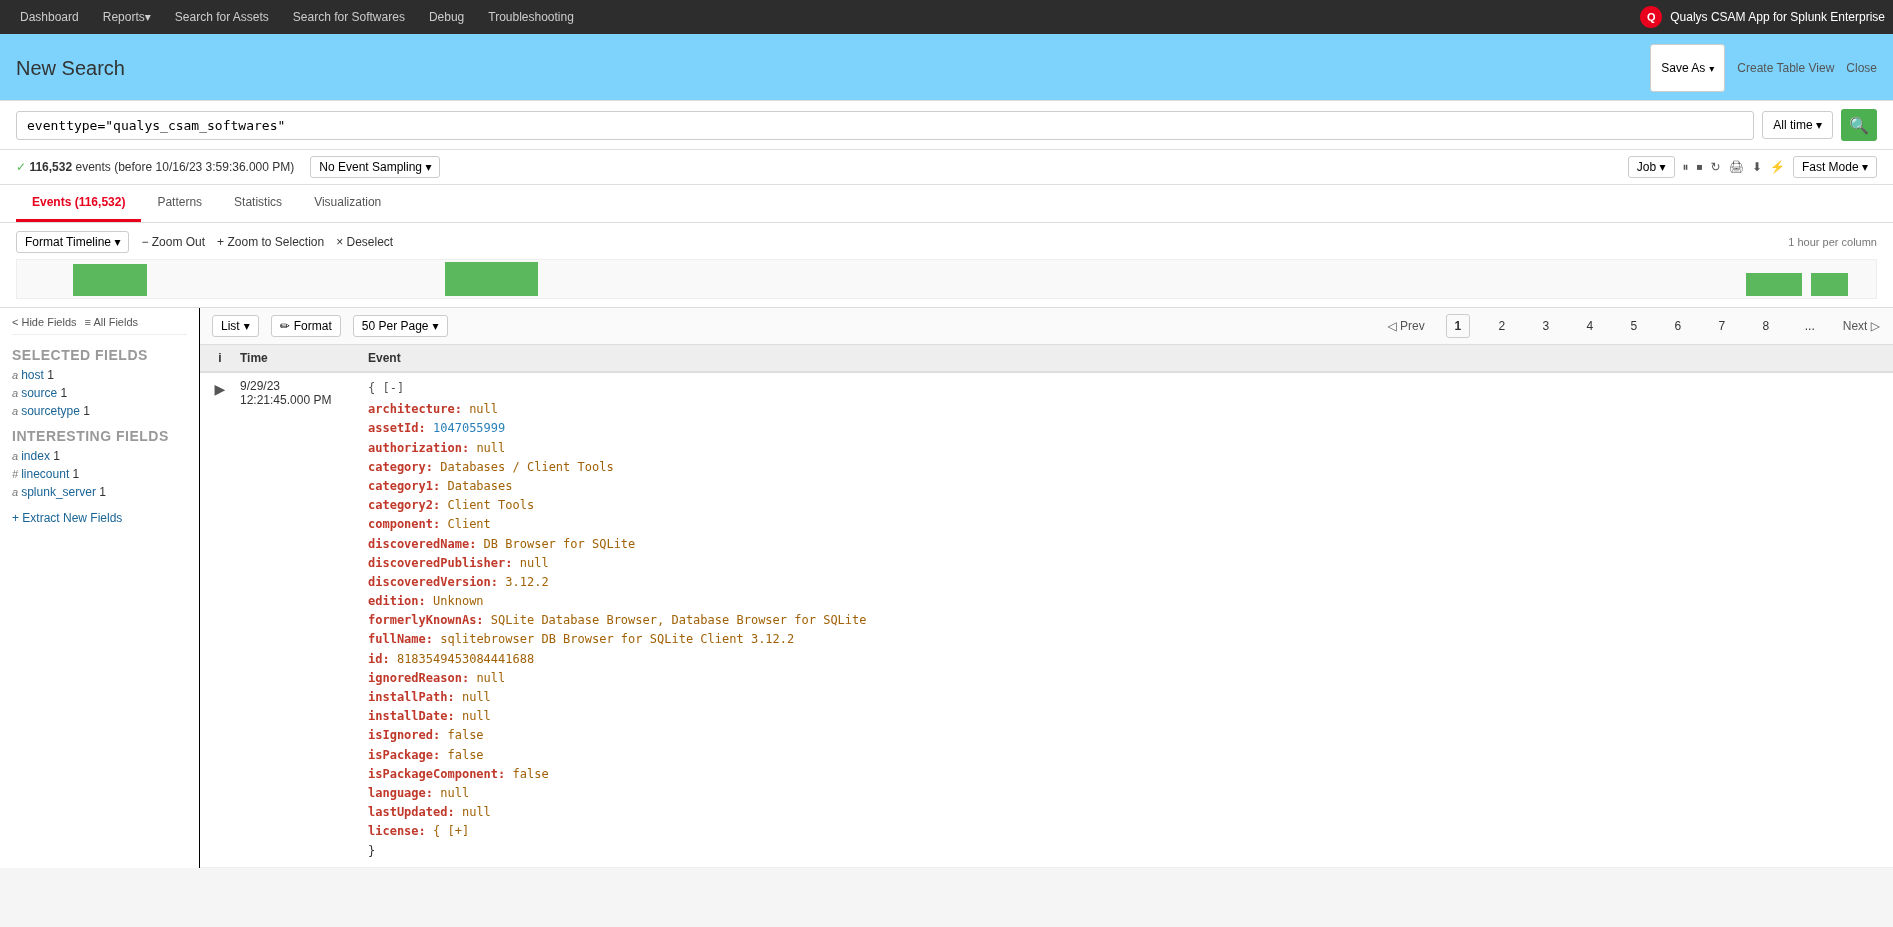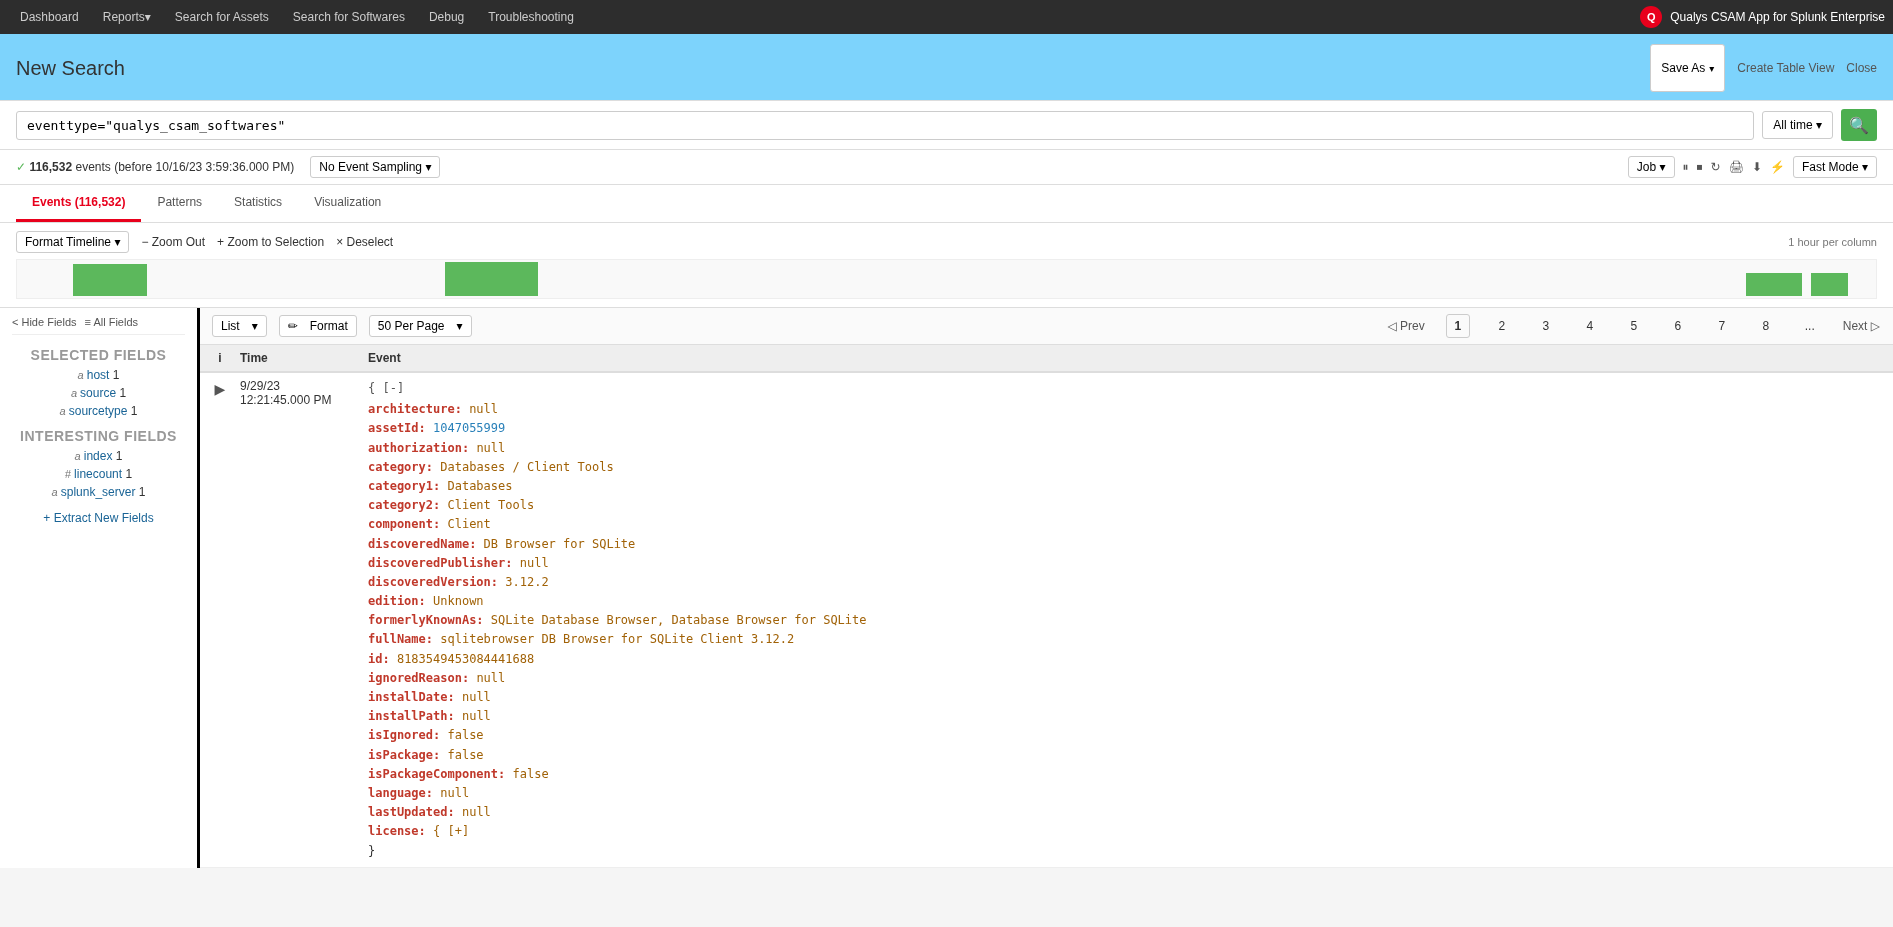--- a/index.html
+++ b/index.html
@@ -264,24 +264,23 @@
     
     .results-area {
       display: flex;
       background: #fff;
     }
 
     
     .sidebar {
       width: 200px;
       min-width: 200px;
-      border-right: 3px solid #000000;
+      border-right: 1px solid #000000;
       padding: 8px 12px;
       background: #fff;
-      text-align: center;
     }
     .sidebar-header {
       display: flex;
       align-items: center;
       gap: 8px;
       margin-bottom: 12px;
       padding-bottom: 6px;
       border-bottom: 1px solid #eee;
     }
     .hide-fields-btn {
@@ -347,21 +346,21 @@
     }
     .list-btn, .format-btn, .per-page-btn {
       border: 1px solid #ccc;
       background: #fff;
       border-radius: 3px;
       padding: 3px 8px;
       font-size: 12px;
       cursor: pointer;
       display: flex;
       align-items: center;
-      gap: 12px;
+      gap: 4px;
     }
     .pagination {
       margin-left: auto;
       display: flex;
       align-items: center;
       gap: 20px;
     }
     .pagination a {
       min-width: 24px;
       height: 24px;
@@ -644,22 +643,22 @@
           <div><span class="event-field-key">category2:</span><span class="event-field-val"> Client Tools</span></div>
           <div><span class="event-field-key">component:</span><span class="event-field-val"> Client</span></div>
           <div><span class="event-field-key">discoveredName:</span><span class="event-field-val"> DB Browser for SQLite</span></div>
           <div><span class="event-field-key">discoveredPublisher:</span><span class="event-field-val"> null</span></div>
           <div><span class="event-field-key">discoveredVersion:</span><span class="event-field-val"> 3.12.2</span></div>
           <div><span class="event-field-key">edition:</span><span class="event-field-val"> Unknown</span></div>
           <div><span class="event-field-key">formerlyKnownAs:</span><span class="event-field-val"> SQLite Database Browser, Database Browser for SQLite</span></div>
           <div><span class="event-field-key">fullName:</span><span class="event-field-val"> sqlitebrowser DB Browser for SQLite Client 3.12.2</span></div>
           <div><span class="event-field-key">id:</span><span class="event-field-val"> 8183549453084441688</span></div>
           <div><span class="event-field-key">ignoredReason:</span><span class="event-field-val"> null</span></div>
+          <div><span class="event-field-key">installPath:</span><span class="event-field-val"> null</span></div>
           <div><span class="event-field-key">installDate:</span><span class="event-field-val"> null</span></div>
-          <div><span class="event-field-key">installPath:</span><span class="event-field-val"> null</span></div>
           <div><span class="event-field-key">isIgnored:</span><span class="event-field-val"> false</span></div>
           <div><span class="event-field-key">isPackage:</span><span class="event-field-val"> false</span></div>
           <div><span class="event-field-key">isPackageComponent:</span><span class="event-field-val"> false</span></div>
           <div><span class="event-field-key">language:</span><span class="event-field-val"> null</span></div>
           <div><span class="event-field-key">lastUpdated:</span><span class="event-field-val"> null</span></div>
           <div><span class="event-field-key">license:</span><span class="event-field-val"> { [+]</span></div>
           <div>}</div>
         </div>
       </div>
     </div>

